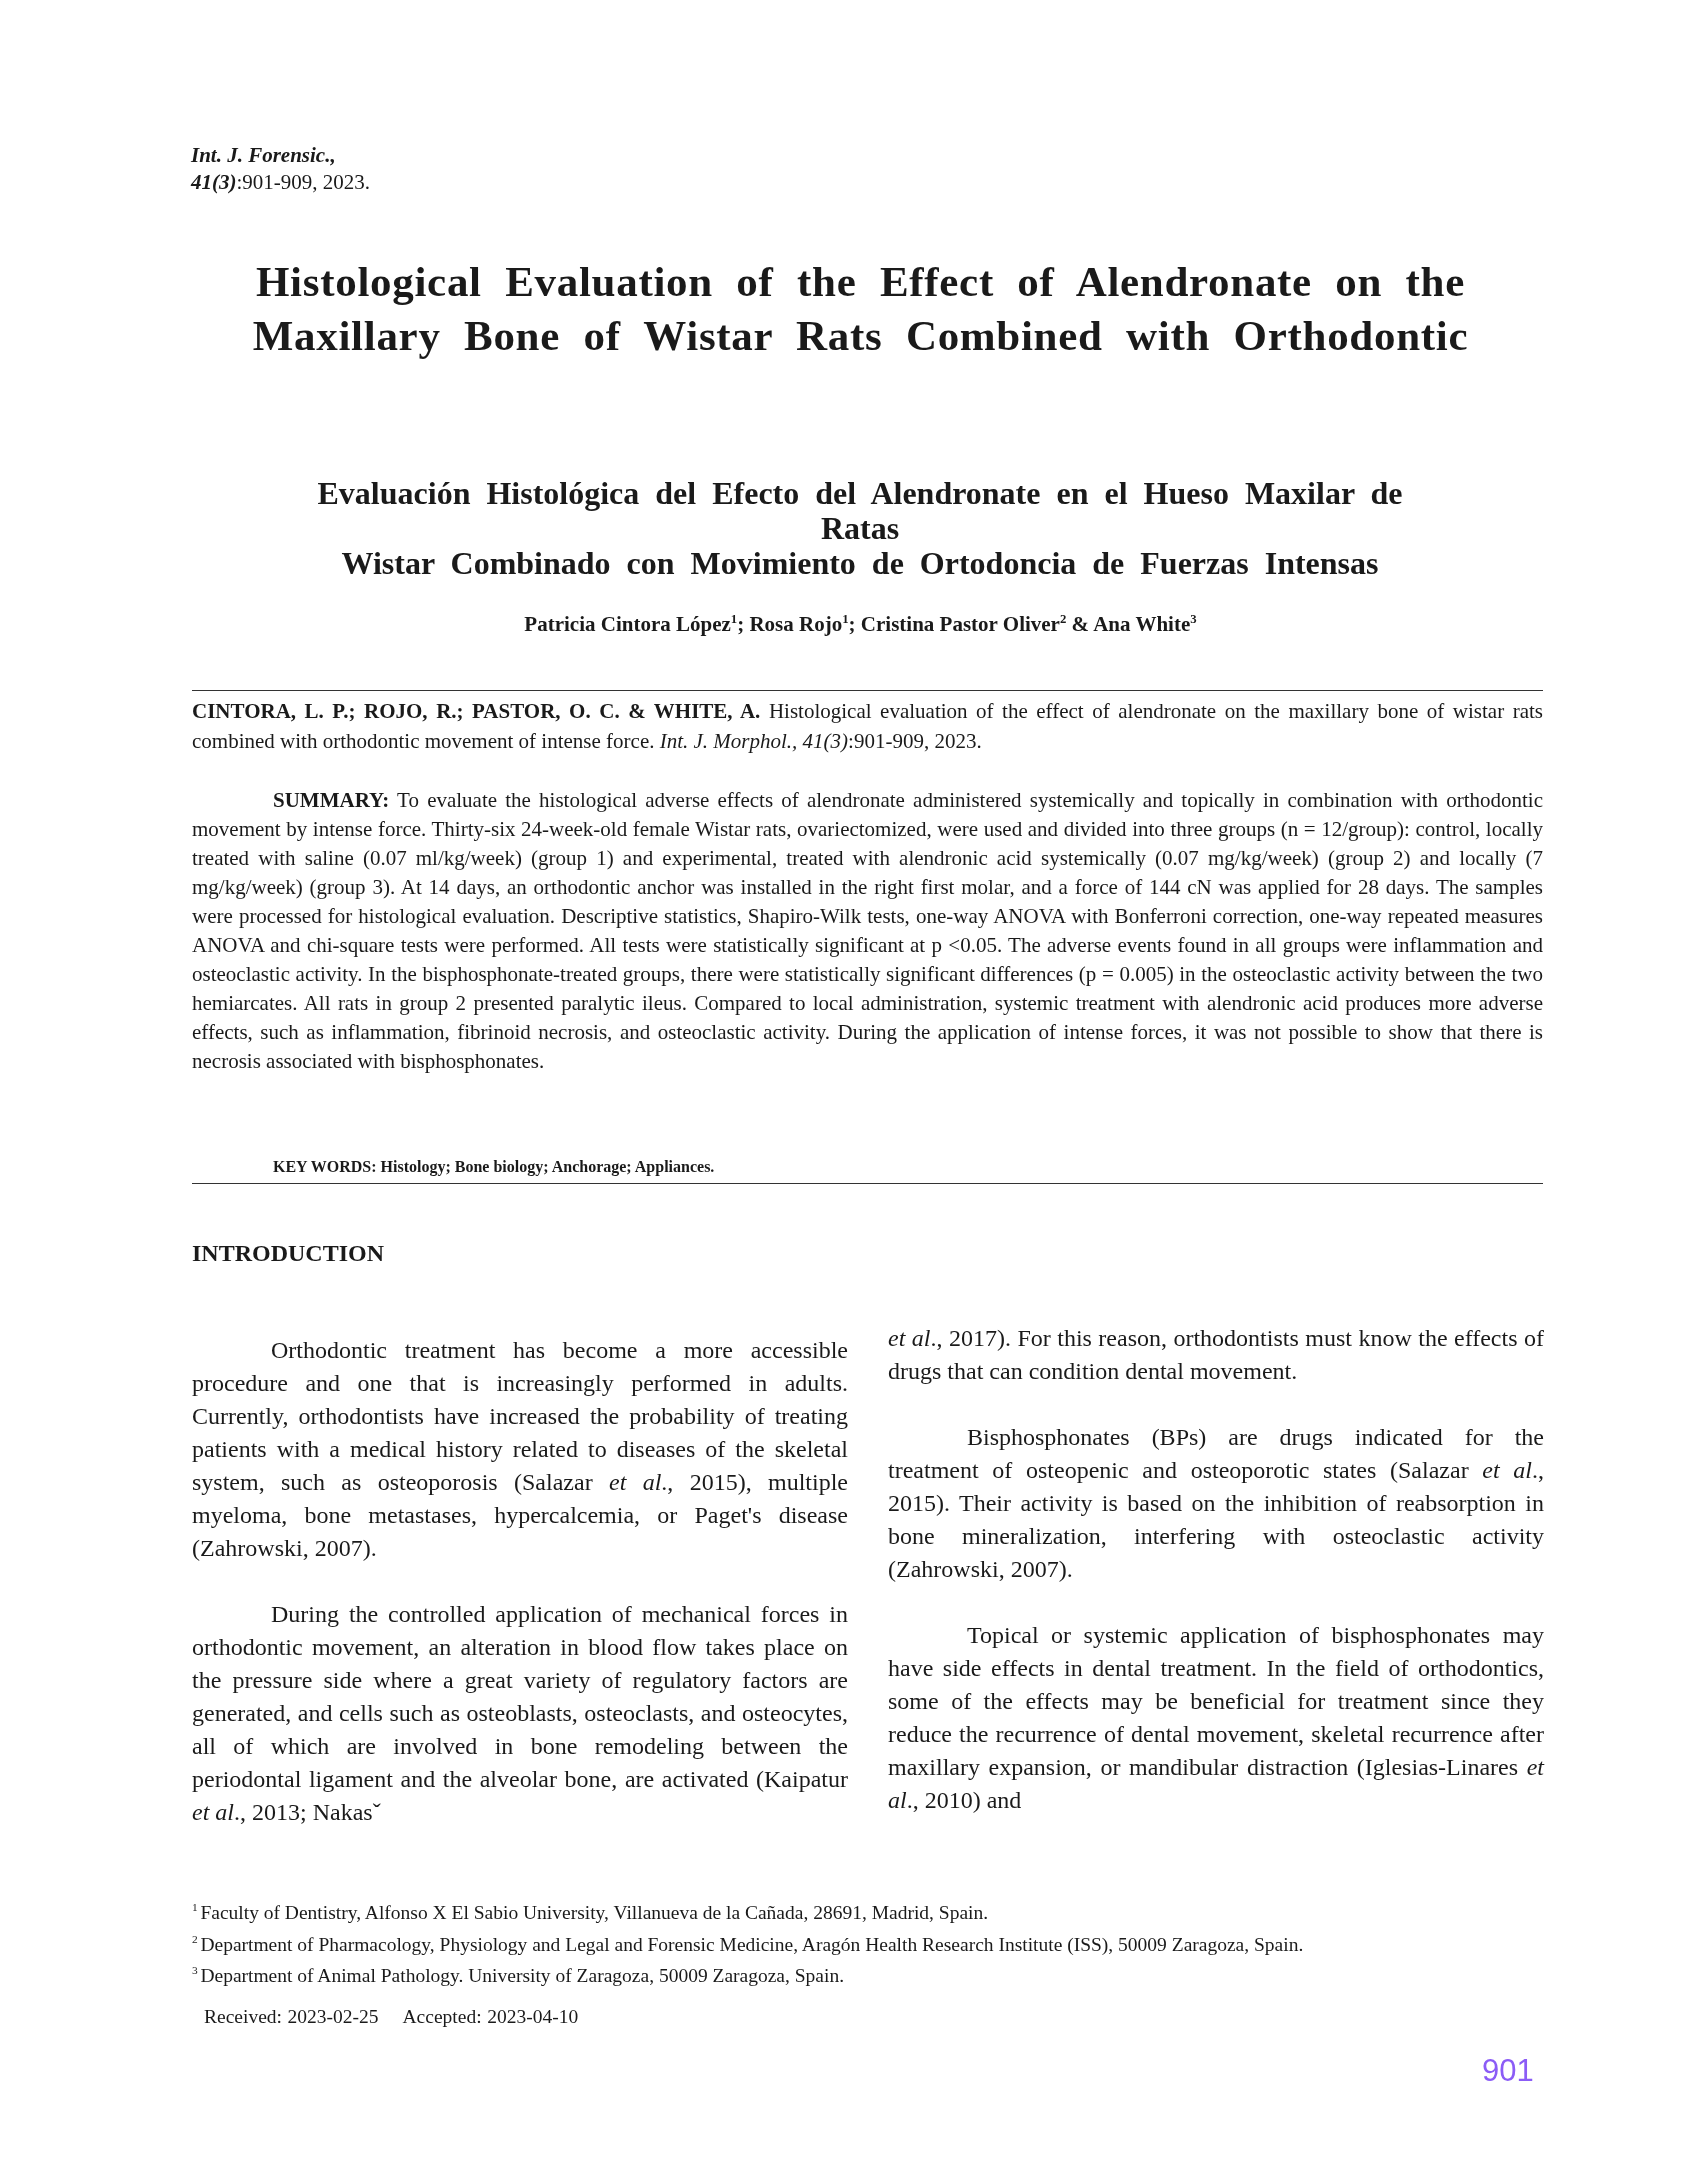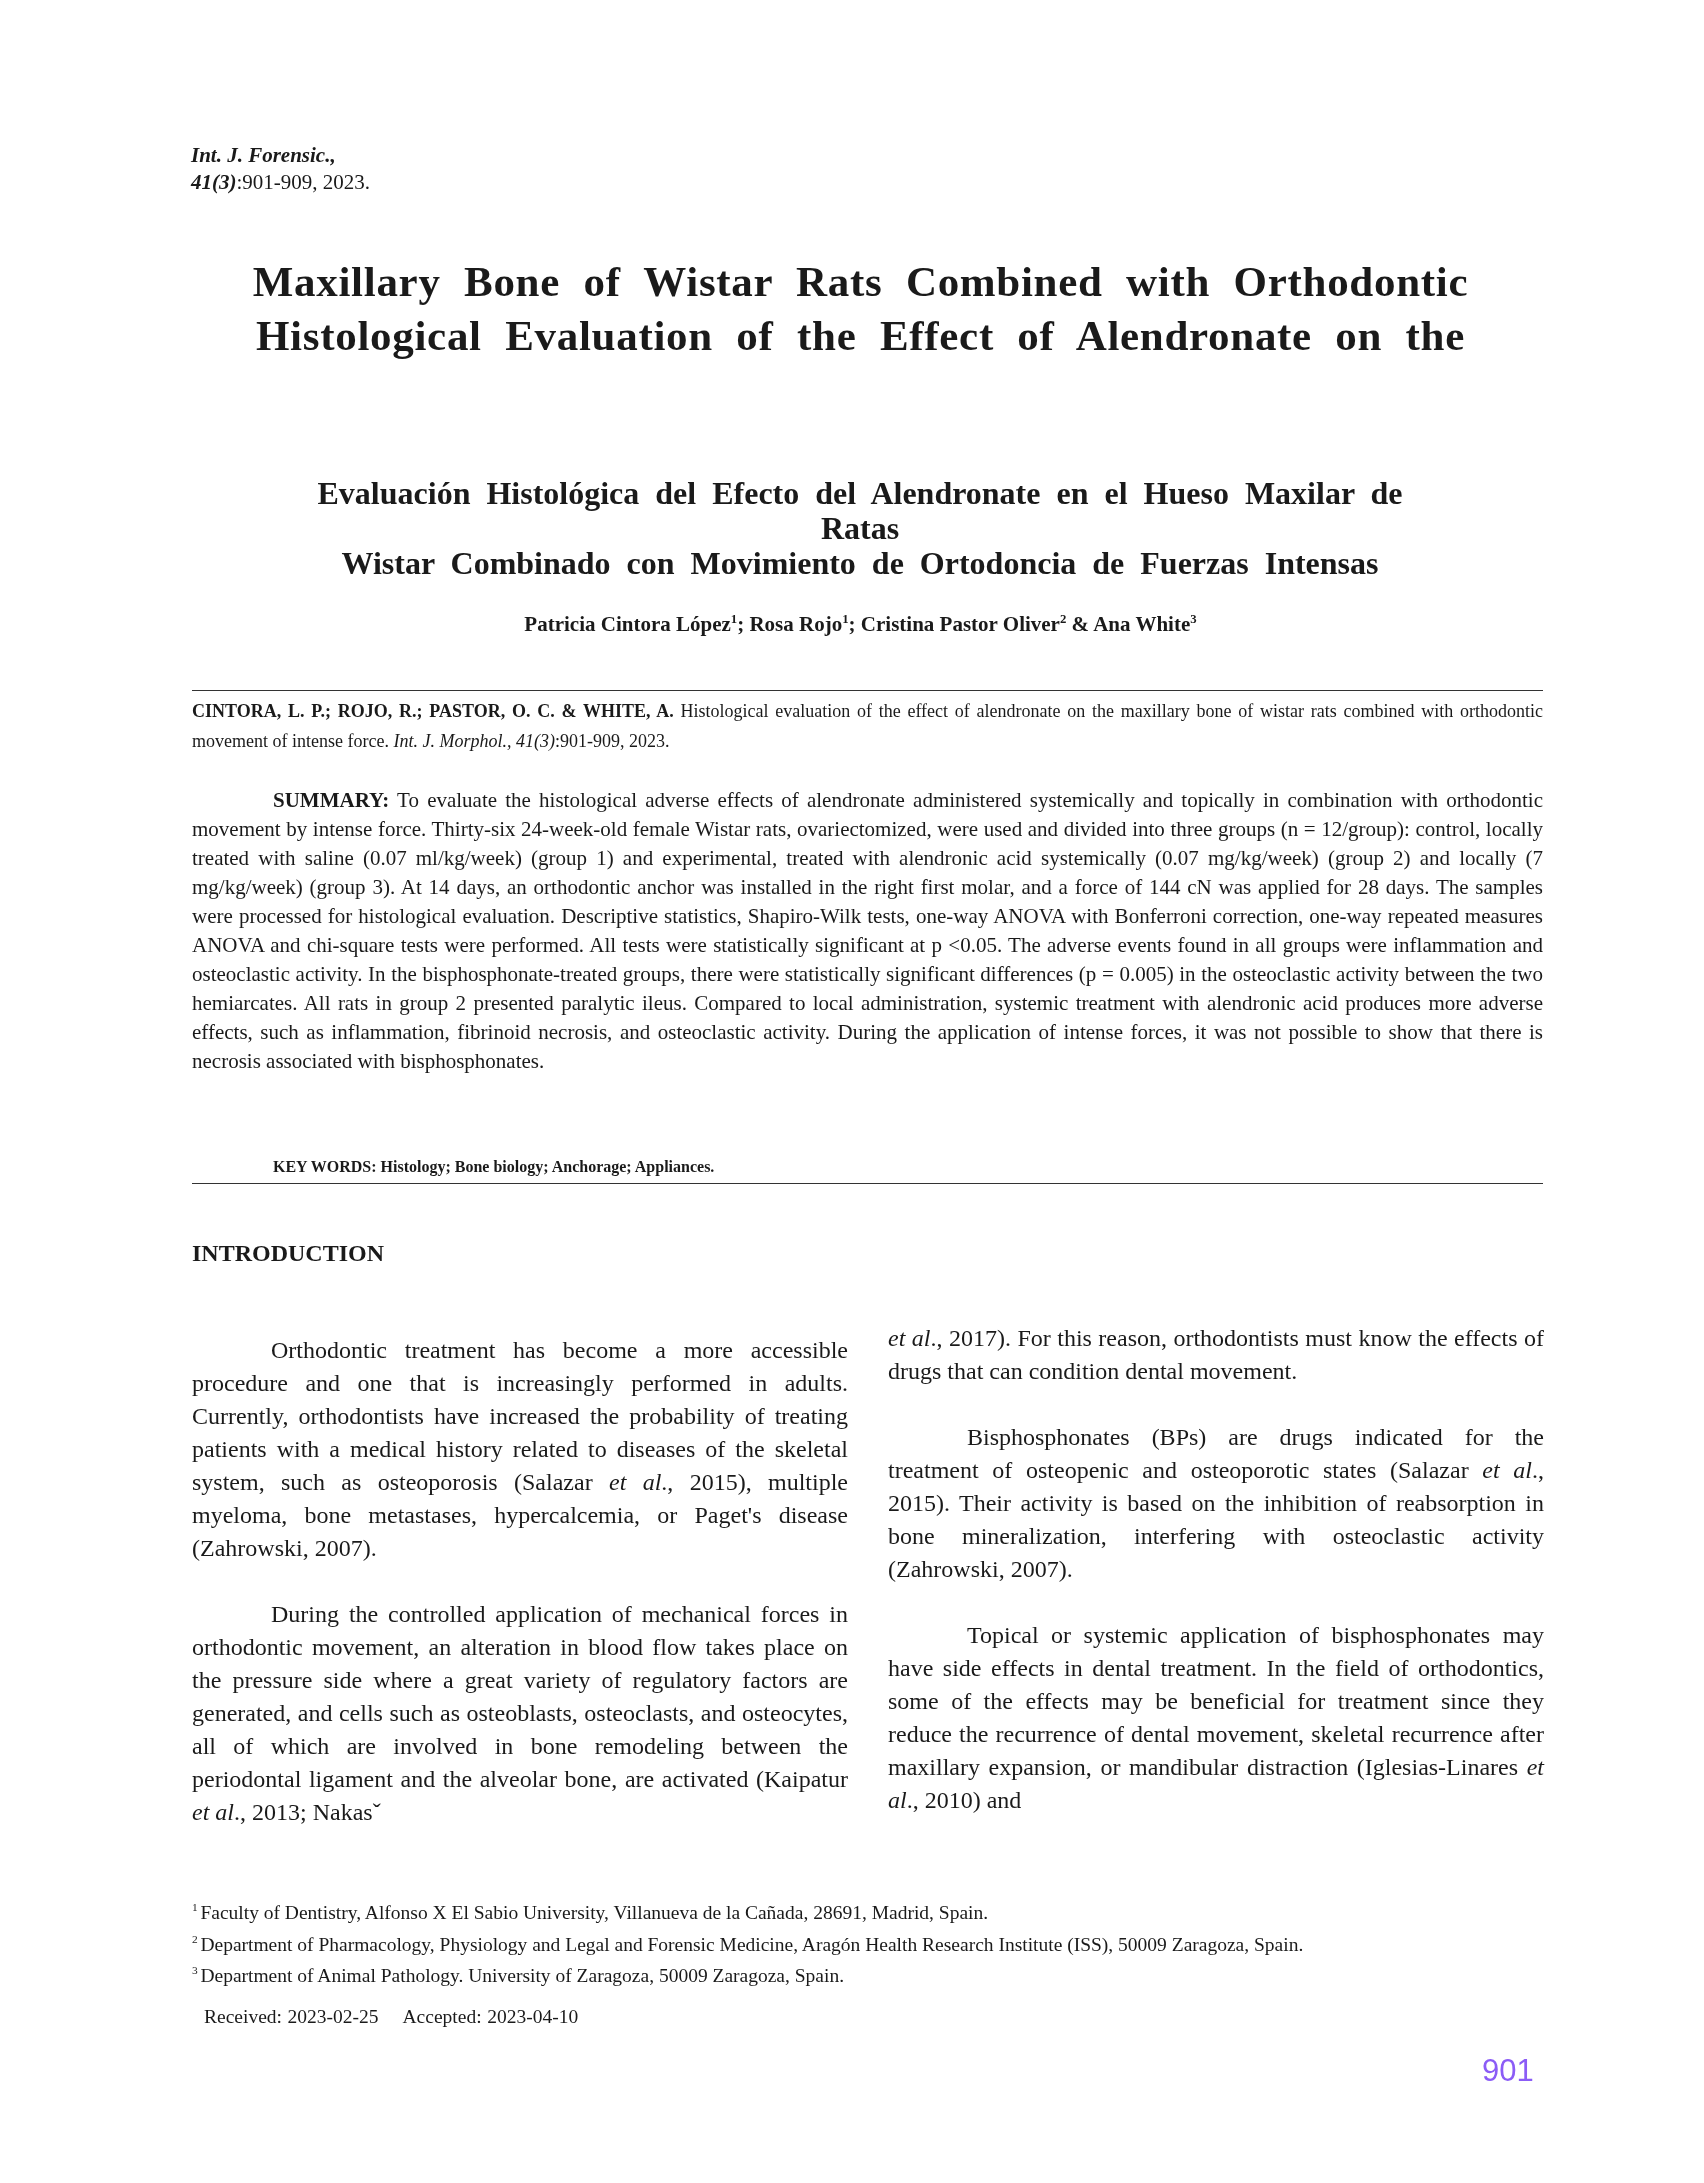--- a/index.html
+++ b/index.html
@@ -24,21 +24,21 @@
     text-align: center; word-spacing: 8px;
   }
   .authors {
     left: 202px; top: 606px; width: 1317px; text-align: center;
     font-size: 21px; font-weight: bold; line-height: 27px;
   }
   .authors sup { font-size: 12.8px; }
   .rule { left: 192px; width: 1351px; height: 1.3px; background: #333; }
   .citation {
     left: 192px; top: 696px; width: 1351px;
-    font-size: 18px; line-height: 30px; text-align: justify;
+    font-size: 21px; line-height: 30px; text-align: justify;
   }
   .citation .cauth { font-weight: bold; }
   .citation em { font-style: italic; }
   .summary {
     left: 192px; top: 786px; width: 1351px;
     font-size: 21px; line-height: 29px; text-align: justify;
     text-indent: 81px;
   }
   .summary .lbl { font-weight: bold; }
   .keywords {
@@ -72,22 +72,22 @@
 </style>
 </head>
 <body>
 
 <div class="abs journal">
   <div class="j1">Int. J. Forensic.,</div>
   <div><span class="vol">41(3)</span><span>:901-909, 2023.</span></div>
 </div>
 
 <div class="abs title">
+  <div>Histological Evaluation of the Effect of Alendronate on the</div>
   <div>Maxillary Bone of Wistar Rats Combined with Orthodontic</div>
-  <div>Histological Evaluation of the Effect of Alendronate on the</div>
 </div>
 
 <div class="abs subtitle">
   <div>Evaluación Histológica del Efecto del Alendronate en el Hueso Maxilar de Ratas</div>
   <div>Wistar Combinado con Movimiento de Ortodoncia de Fuerzas Intensas</div>
 </div>
 
 <div class="abs authors">
   <span>Patricia Cintora López</span><sup>1</sup><span>; </span><span>Rosa Rojo</span><sup>1</sup><span>; </span><span>Cristina Pastor Oliver</span><sup>2</sup><span> &amp; </span><span>Ana White</span><sup>3</sup>
 </div>

